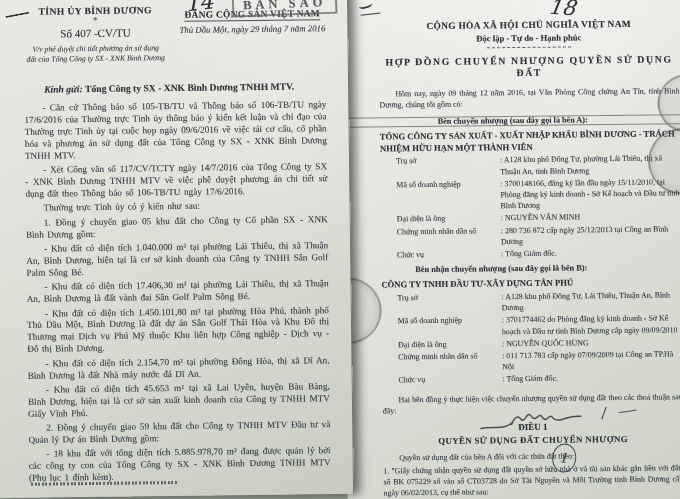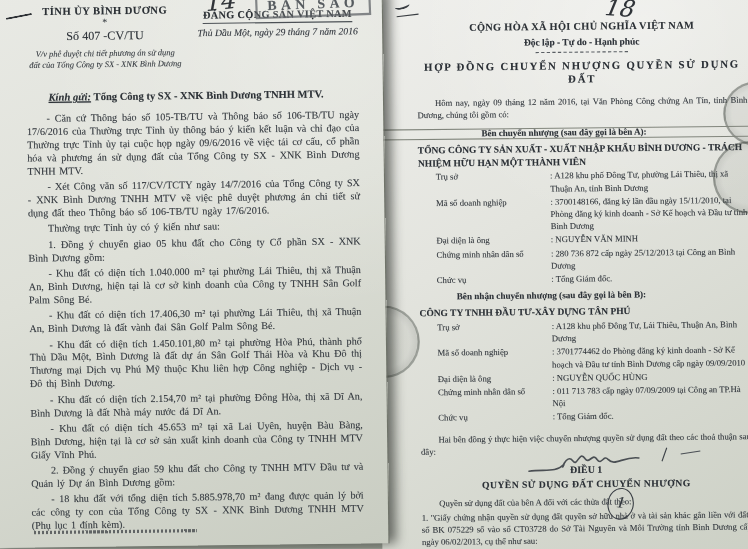--- a/index.html
+++ b/index.html
@@ -38,21 +38,21 @@
   .lp-party{font-weight:bold; font-size:9.4px; letter-spacing:.3px; color:#2c3136;
             border-bottom:1px solid #4c5156; display:inline-block; padding-bottom:1px; margin-top:6px;}
   .lp-date{font-style:italic; font-size:8.8px; margin-top:3px; color:#343940;}
   .ban-sao{
     position:absolute; right:-4px; top:-10px; padding:2px 9px;
     border:2px solid rgba(85,90,94,.7); color:rgba(72,77,82,.85);
     font-weight:bold; font-size:12.5px; letter-spacing:4px; transform:rotate(-1.5deg);
     background:rgba(240,240,238,.15);
   }
   .lp-salutation{text-align:center; margin-top:20px; font-size:9.6px; color:#2e3338;}
-  .lp-salutation .kg{font-weight:bold; font-style:italic; text-decoration:underline;}
+  .lp-salutation .kg{font-weight:bold; font-style:italic; }
   .lp-salutation .kv{font-weight:bold;}
   .lp-body{padding:8px 22px 0 34px; font-size:9.2px; line-height:11.9px; text-align:justify; color:#363b41; word-spacing:1.2px;}
   .lp-body p{margin:0 0 2.5px 0; text-indent:18px;}
   .fine-print{
     position:absolute; left:36px; bottom:12px; width:148px; height:3px; opacity:.75;
     background:repeating-linear-gradient(90deg,#3c4044 0 2px,transparent 2px 3.6px);
   }
   .pen-dash{position:absolute; left:16px; top:22px; width:24px; border-top:2.6px solid #2e3236; transform:rotate(-10deg); border-radius:2px;}
   
   .rp-content{padding:4px 10px 0 36px; font-size:7.9px; line-height:11.2px; color:#33383e;}

